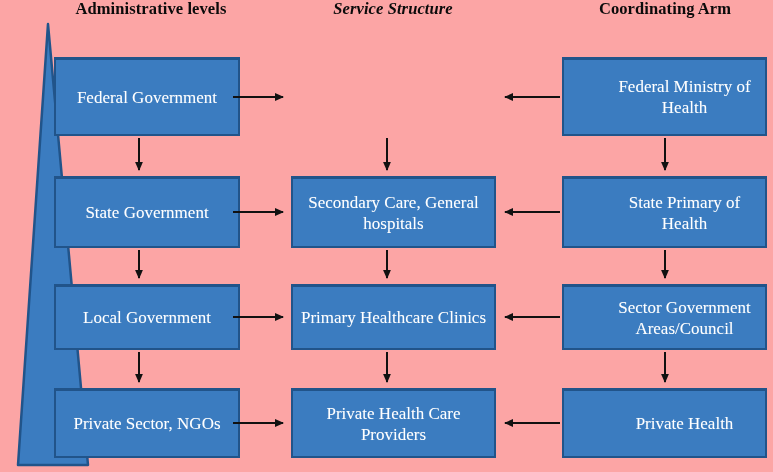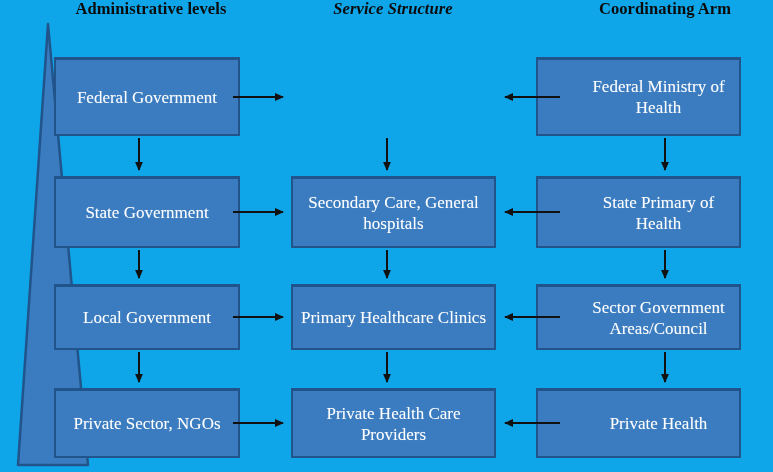--- a/index.html
+++ b/index.html
@@ -4,21 +4,21 @@
 <style>
   html, body {
     margin: 0;
     padding: 0;
     background: #ffffff;
   }
   #canvas {
     position: relative;
     width: 773px;
     height: 472px;
-    background: #0ea5e9;
+    background: #fca5a5;
     overflow: hidden;
     font-family: "Liberation Serif", "DejaVu Serif", serif;
   }
 
   
   .col-header {
     position: absolute;
     top: 0px;
     height: 20px;
     line-height: 18px;
@@ -60,21 +60,21 @@
     font-size: 17px;
     line-height: 21px;
     padding: 2px 6px;
     text-shadow: 0 0 1px rgba(255,255,255,0.25);
   }
   .node span { display: block; width: 100%; }
 
   
   .c0 { left: 54px;  width: 186px; }
   .c1 { left: 291px; width: 205px; }
-  .c2 { left: 536px; width: 205px; padding-left: 46px; }
+  .c2 { left: 562px; width: 205px; padding-left: 46px; }
 
   
   .r0 { top: 57px;  height: 79px; }
   .r1 { top: 176px; height: 72px; }
   .r2 { top: 284px; height: 66px; }
   .r3 { top: 388px; height: 70px; }
 
   
   #arrows {
     position: absolute;

